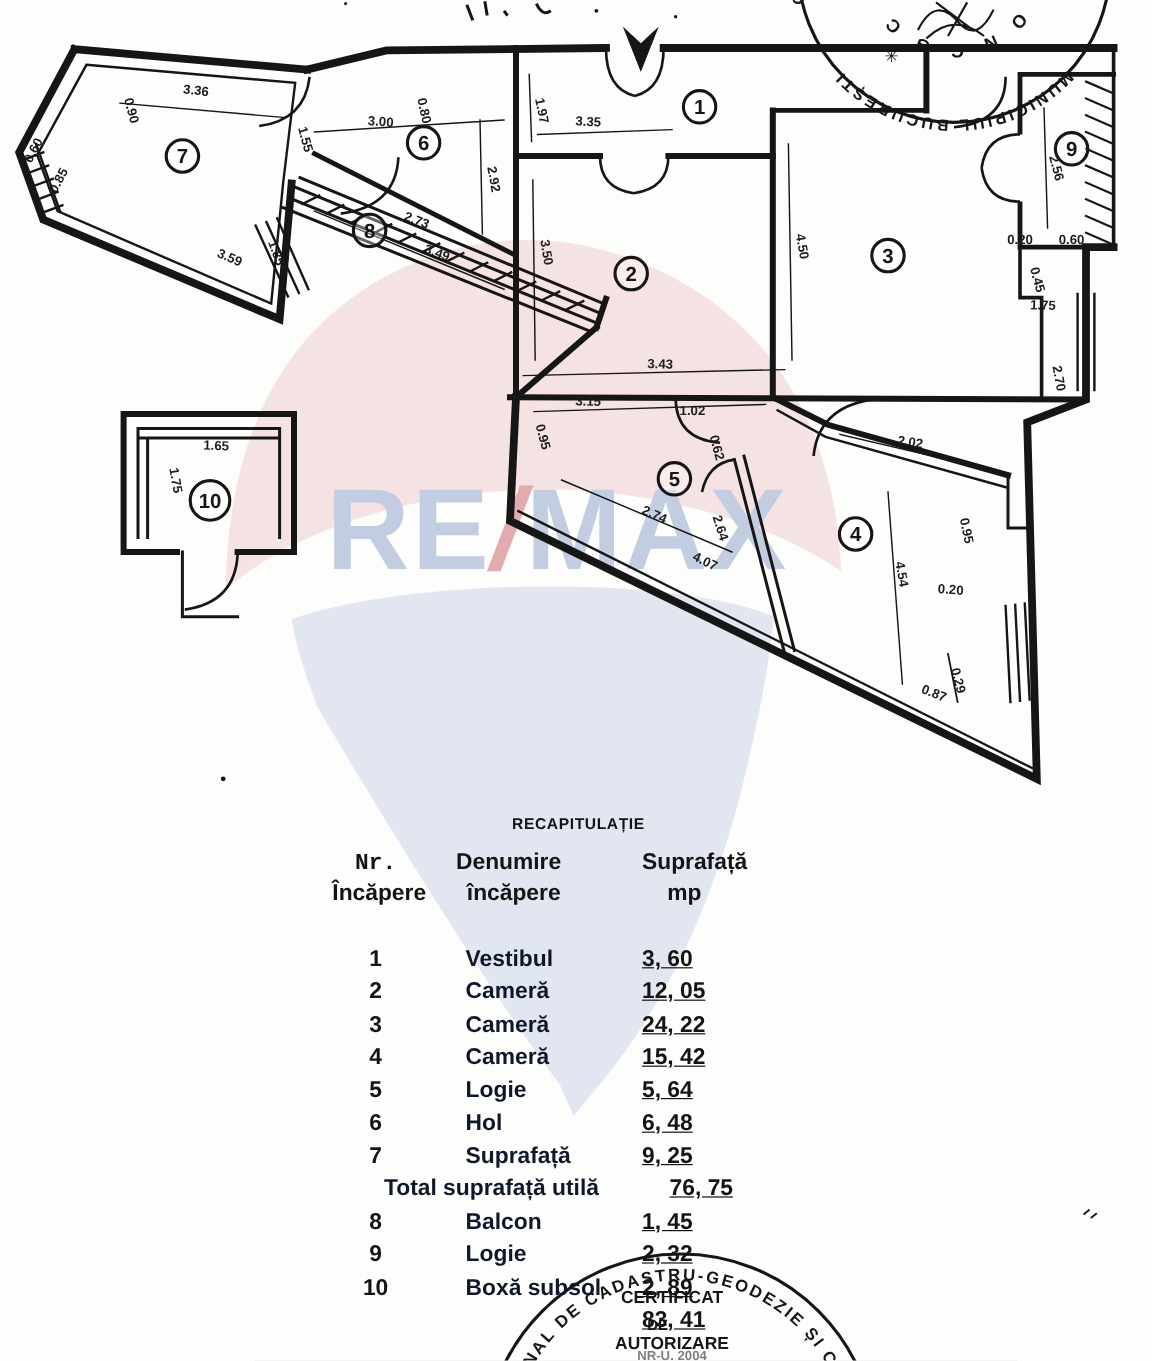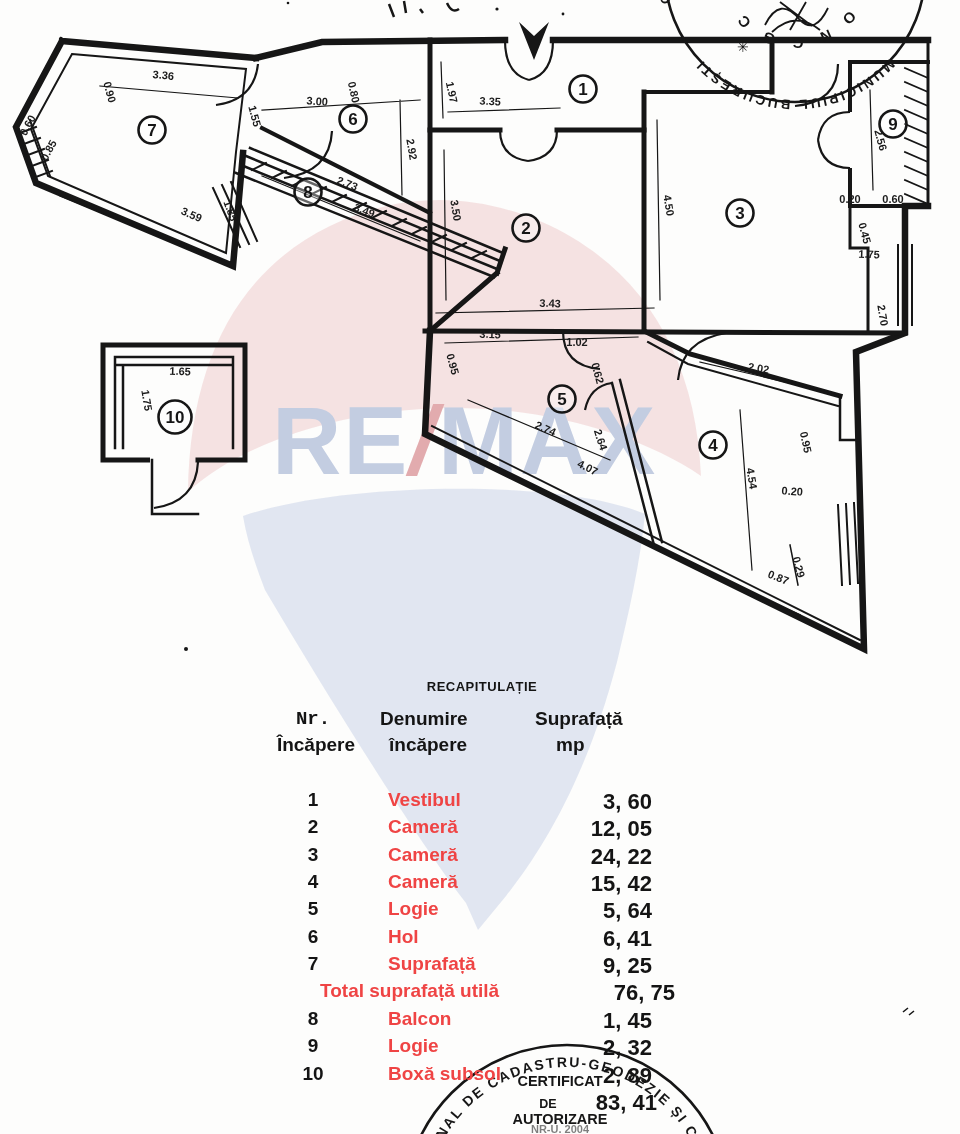--- a/index.html
+++ b/index.html
@@ -10,22 +10,22 @@
   .tcell{position:absolute;color:#141414;font-weight:700;white-space:nowrap;}
   .t-title{left:332px;top:679px;width:300px;text-align:center;font-size:13px;letter-spacing:.5px;}
   .h-nr1{left:283px;top:708px;width:60px;text-align:center;font-size:19px;font-family:Liberation Mono, monospace;}
   .h-nr2{left:266px;top:734px;width:100px;text-align:center;font-size:19px;}
   .h-de1{left:380px;top:708px;font-size:19px;}
   .h-de2{left:389px;top:734px;font-size:19px;}
   .h-su1{left:535px;top:708px;width:116px;font-size:19px;}
   .h-su2{left:556px;top:734px;width:116px;font-size:19px;}
   .trow{position:absolute;left:0;top:0;width:960px;height:26px;}
   .trow .c-nr{position:absolute;left:282px;width:62px;text-align:center;font-size:19px;font-weight:700;color:#141414;}
-  .trow .c-name{position:absolute;left:388px;font-size:19px;font-weight:700;color:#ef4444;white-space:nowrap;}
-  .trow .c-area{position:absolute;left:535px;width:117px;text-align:right;font-size:22px;font-weight:700;color:#141414;}
+  .trow .c-name{position:absolute;left:388px;font-size:19px;font-weight:700;color:#0f172a;white-space:nowrap;}
+  .trow .c-area{position:absolute;left:535px;width:117px;font-size:19px;font-weight:700;color:#141414;text-decoration:underline;}
   .trow.span .c-name{left:297px;}
   .trow.caps .c-name{left:279px;font-size:20.5px;letter-spacing:.5px;}
   .trow.caps .c-area{width:122px;}
 </style>
 </head>
 <body>
 
 <div id="page">
 
 <svg id="plan-svg" viewBox="0 0 960 1134">
@@ -254,21 +254,21 @@
           <span class="c-area">15, 42</span>
         </div>
         <div class="trow" style="top: 898.4px;">
           <span class="c-nr">5</span>
           <span class="c-name">Logie</span>
           <span class="c-area">5, 64</span>
         </div>
         <div class="trow" style="top: 925.75px;">
           <span class="c-nr">6</span>
           <span class="c-name">Hol</span>
-          <span class="c-area">6, 41</span>
+          <span class="c-area">6, 48</span>
         </div>
         <div class="trow" style="top: 953.1px;">
           <span class="c-nr">7</span>
           <span class="c-name">Suprafață</span>
           <span class="c-area">9, 25</span>
         </div>
         <div class="trow span" style="top: 980.45px; margin-left: 23px;">
           <span class="c-nr"></span>
           <span class="c-name">Total suprafață utilă</span>
           <span class="c-area">76, 75</span>

